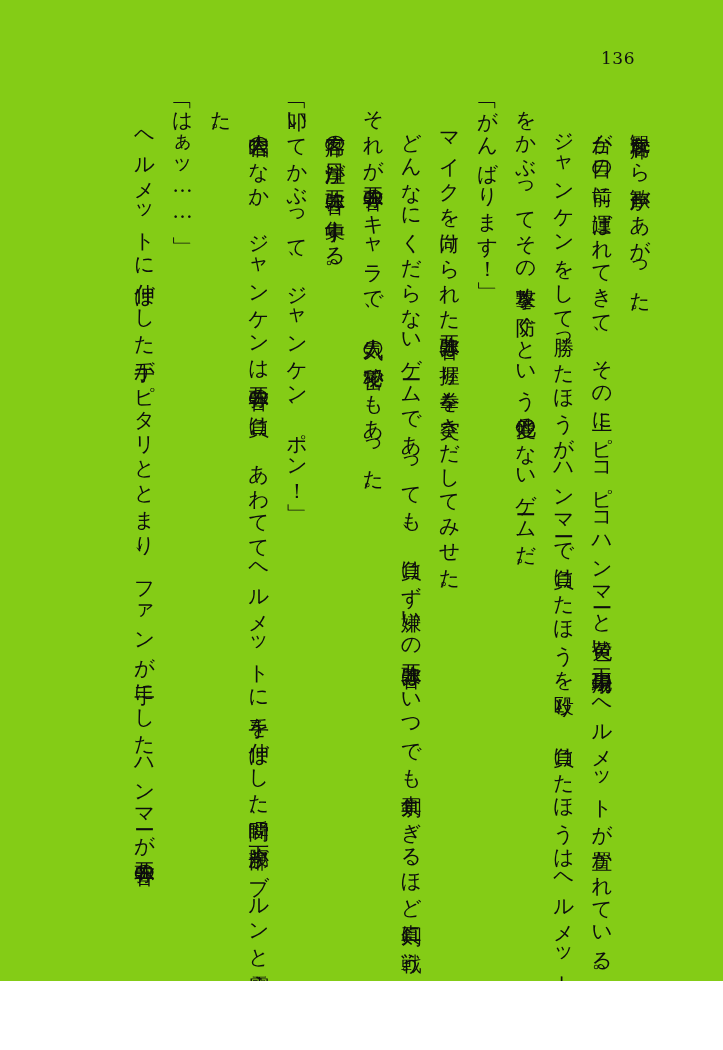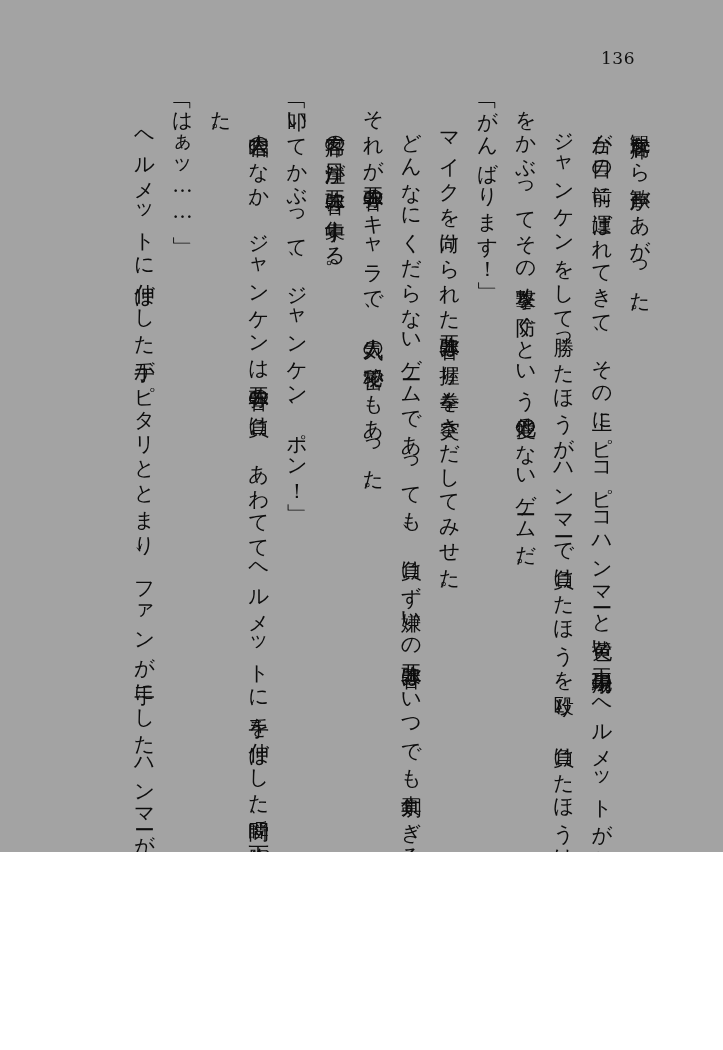--- a/index.html
+++ b/index.html
@@ -6,22 +6,22 @@
     margin: 0;
     padding: 0;
     background: #ffffff;
   }
   body {
     font-family: "DejaVu Serif", "Liberation Serif", serif;
   }
   .page {
     position: relative;
     width: 723px;
-    height: 852px;
-    background: #a3a3a3;
+    height: 981px;
+    background: #84cc16;
     overflow: hidden;
     box-sizing: border-box;
   }
   .page-number {
     position: absolute;
     top: 48px;
     right: 88px;
     font-size: 17px;
     color: #111111;
     letter-spacing: 0.5px;

